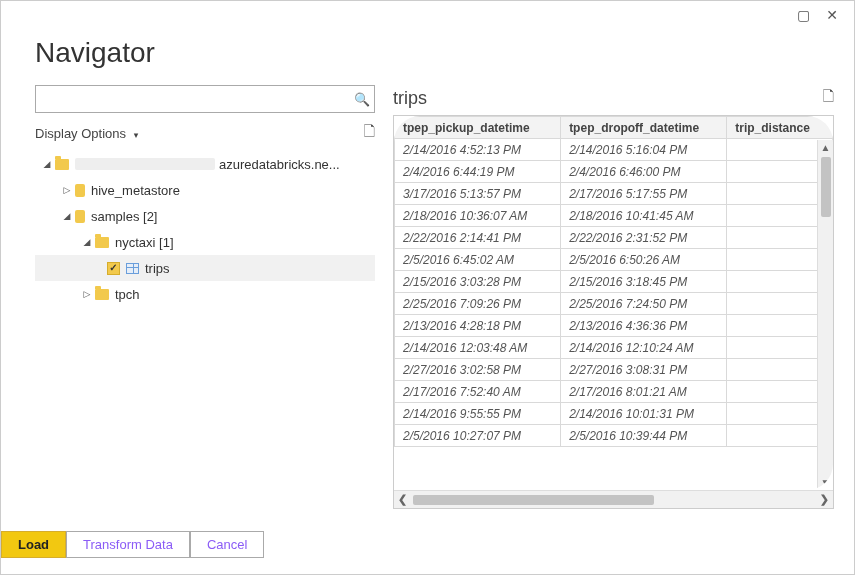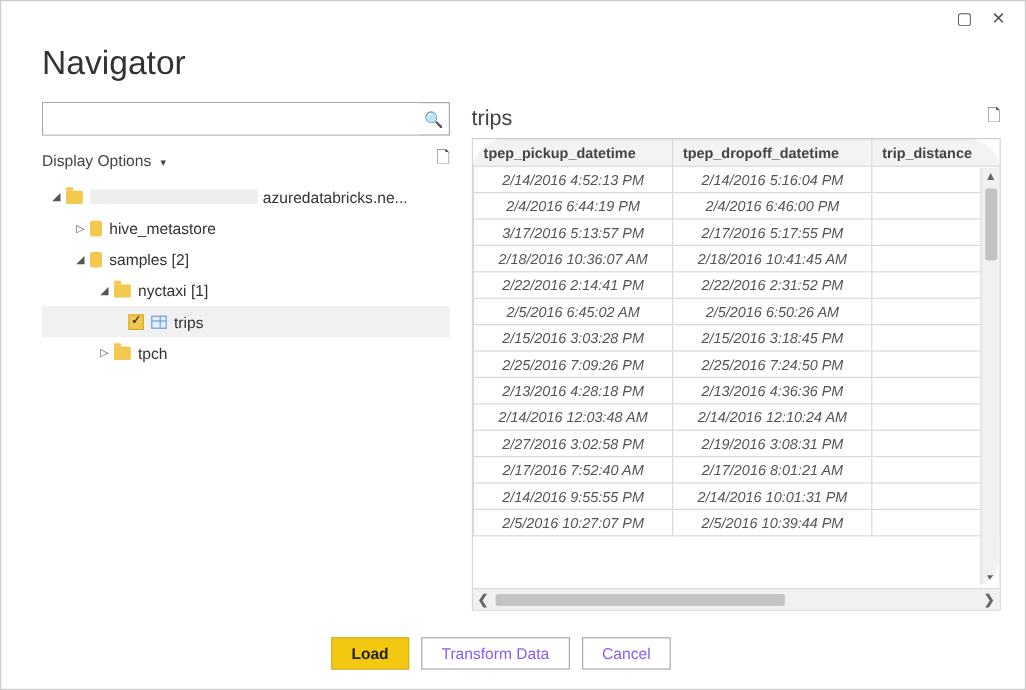--- a/index.html
+++ b/index.html
@@ -33,29 +33,29 @@
   .blur { background: #eee; color: transparent; border-radius: 2px; display: inline-block; height: 12px; flex: 0 0 auto; }
   .tree-label { overflow: hidden; text-overflow: ellipsis; }
   .right-pane { flex: 1; display: flex; flex-direction: column; overflow: hidden; }
   .preview-header { display: flex; justify-content: space-between; align-items: center; height: 26px; margin-bottom: 4px; }
   .preview-title { font-size: 18px; font-weight: 400; color: #444; }
   .table-wrap { border: 1px solid #ccc; flex: 1; overflow: hidden; display: flex; flex-direction: column; }
   .grid-scroll { flex:1; overflow:hidden; position:relative;border-radius:26px; }
   table { border-collapse: collapse; width: 100%; table-layout: fixed; }
   th, td { border: 1px solid #d9d9d9; font-size: 12px; padding: 3px 8px; height: 22px; white-space: nowrap; overflow: hidden; text-overflow: ellipsis; }
   th { background: #f3f3f3; color: #444; text-align: left; font-weight: 600; }
-  td { color: #555; font-style: italic; text-align: center; }
+  td { color: #555; font-style: italic; text-align: left; }
   .vscroll { position:absolute; right:0; top:24px; bottom:0; width:16px; background:#f1f1f1; border-left:1px solid #ddd; display:flex; flex-direction:column; align-items:center; justify-content:space-between; }
   .vscroll .arrow { font-size:10px; color:#666; cursor:pointer; padding:2px 0; }
   .vscroll .thumb { width:10px; height:60px; background:#c3c3c3; border-radius:2px; margin-top:2px; }
   .hscroll { height:18px; background:#f1f1f1; border-top:1px solid #ddd; display:flex; align-items:center; justify-content:space-between; padding:0 4px; }
   .hscroll .arrow { font-size:11px; color:#666; cursor:pointer; font-weight:bold; }
   .hscroll .track { flex:1; height:10px; margin:0 6px; position:relative; }
   .hscroll .thumb { position:absolute; left:0; width:60%; height:10px; background:#c3c3c3; border-radius:2px; }
-  .footer { display: flex; justify-content: center; gap: 10px; padding: 12px 20px 16px 0; }
+  .footer { display: flex; justify-content: flex-start; gap: 0; padding: 12px 20px 16px 0; }
   .btn { border: 1px solid #aaa; background: #fff; padding: 5px 16px; font-size: 13px; cursor: pointer; color: #8b5cf6; }
   .btn.primary { background: #f2c811; border-color: #d6ad2c; font-weight: 600; color: #222; }
 </style>
 </head>
 <body>
 
 <div class="window">
   <div class="titlebar">
     <div></div>
     <div class="title-controls">
@@ -180,21 +180,21 @@
                   <td>2/13/2016 4:36:36 PM</td>
                   <td></td>
                 </tr>
                 <tr>
                   <td>2/14/2016 12:03:48 AM</td>
                   <td>2/14/2016 12:10:24 AM</td>
                   <td></td>
                 </tr>
                 <tr>
                   <td>2/27/2016 3:02:58 PM</td>
-                  <td>2/19/2016 3:08:31 PM</td>
+                  <td>2/27/2016 3:08:31 PM</td>
                   <td></td>
                 </tr>
                 <tr>
                   <td>2/17/2016 7:52:40 AM</td>
                   <td>2/17/2016 8:01:21 AM</td>
                   <td></td>
                 </tr>
                 <tr>
                   <td>2/14/2016 9:55:55 PM</td>
                   <td>2/14/2016 10:01:31 PM</td>

